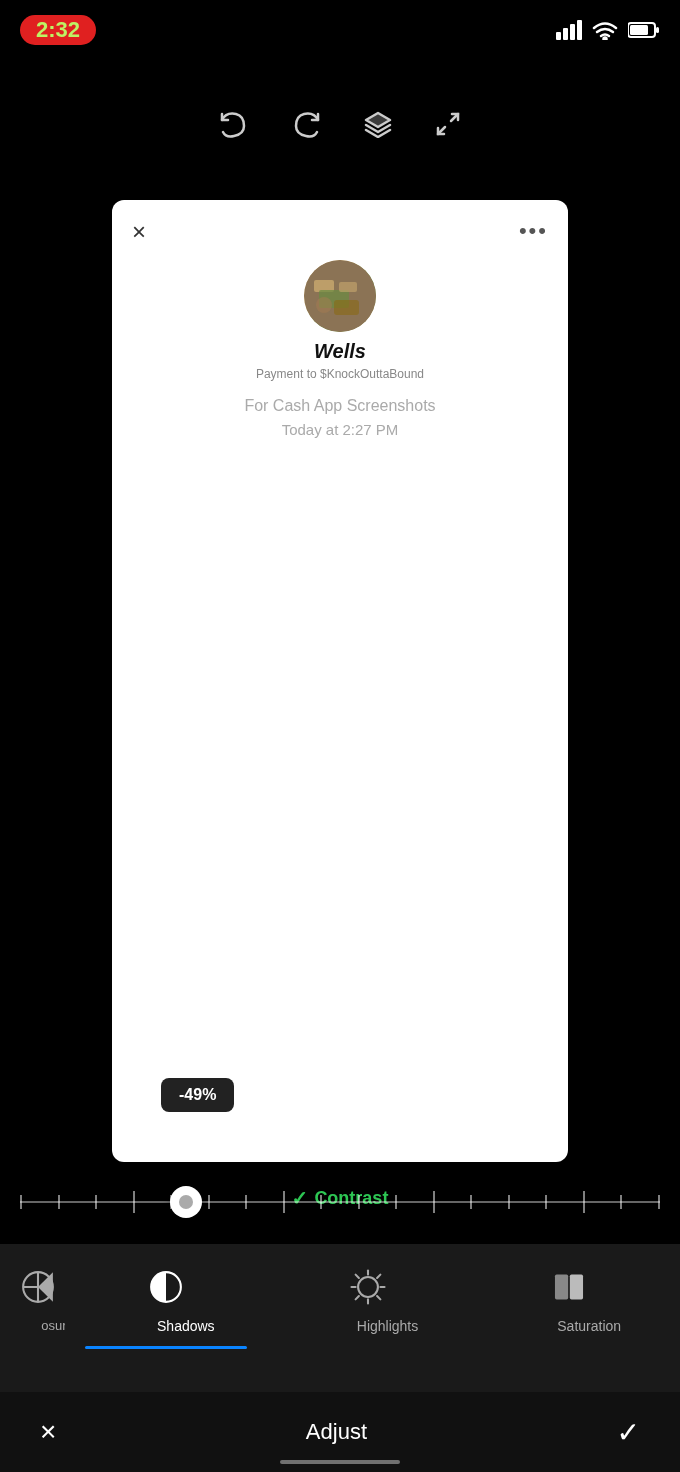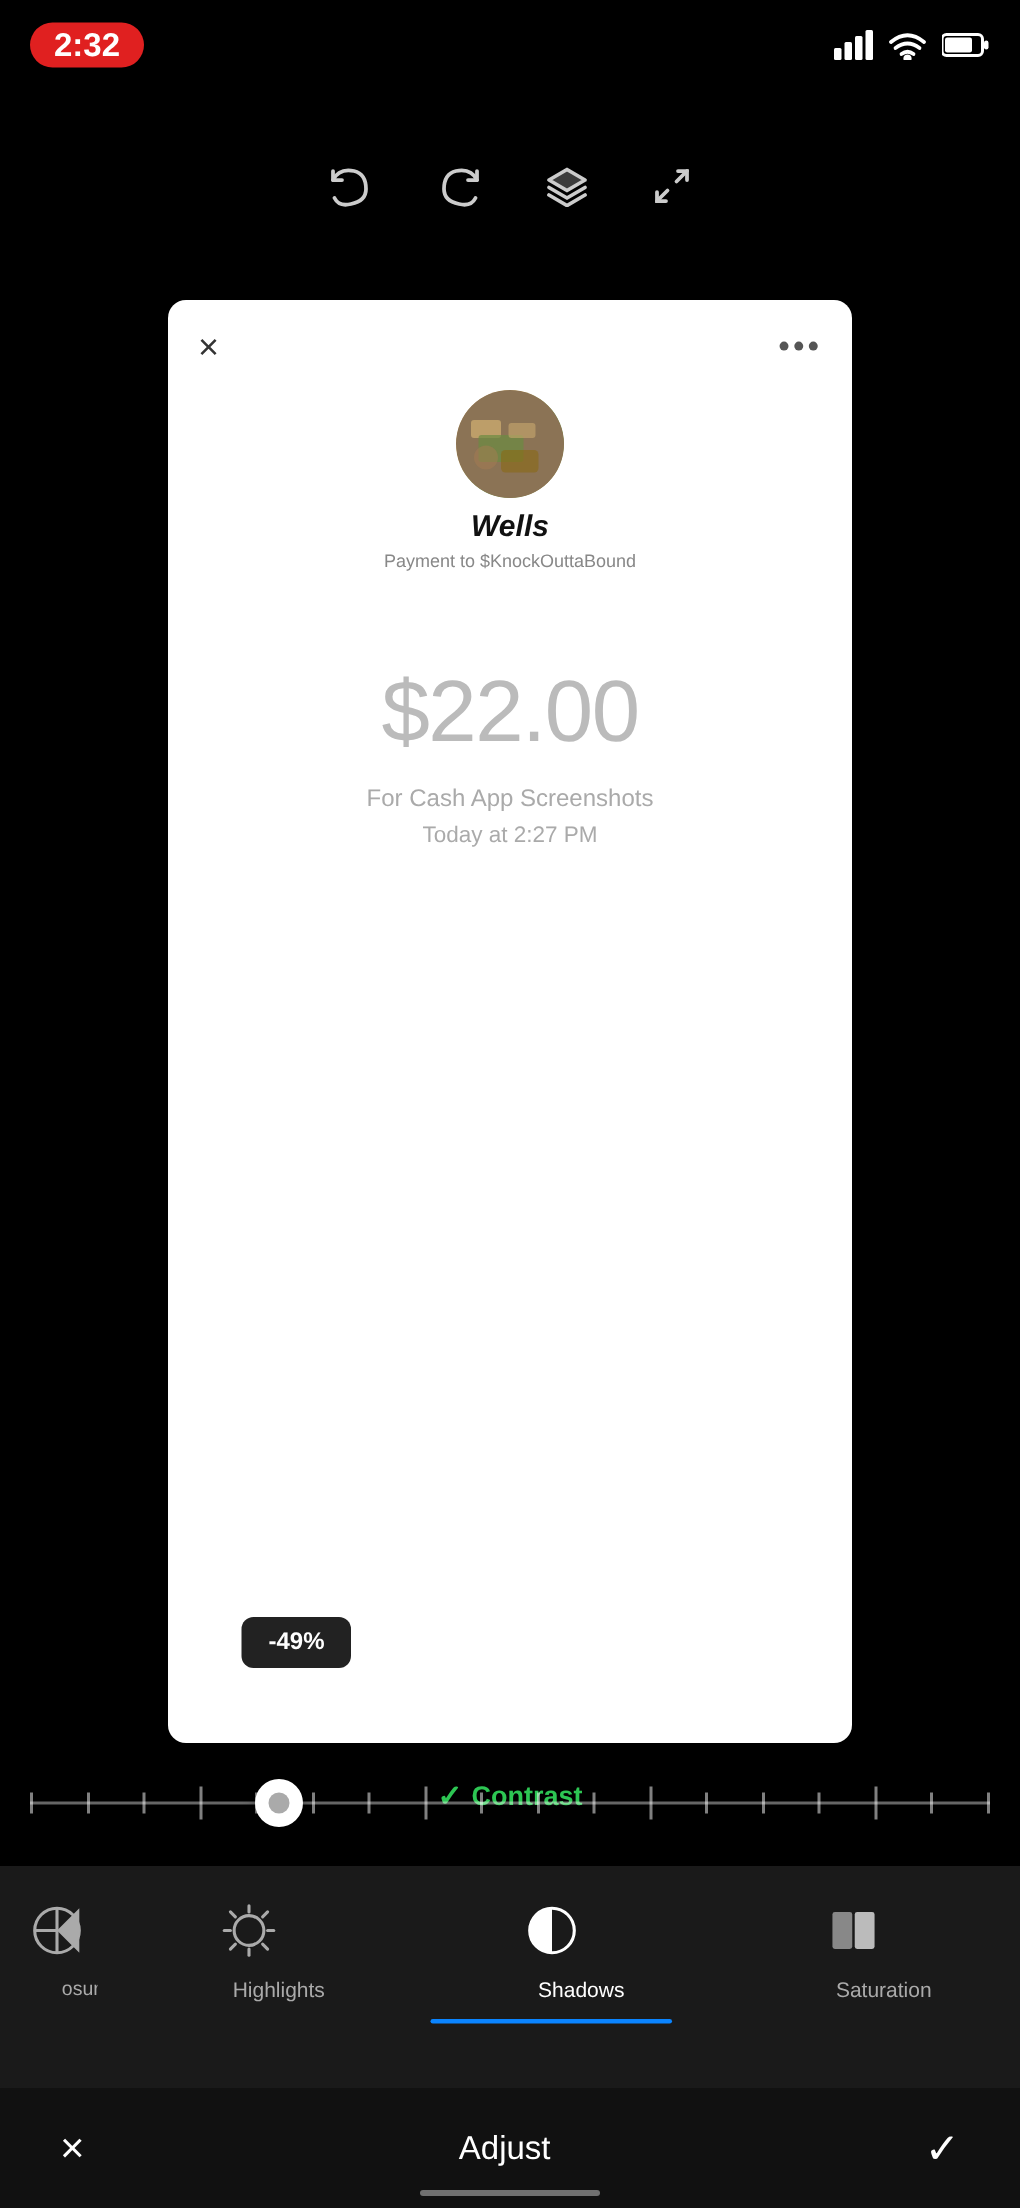--- a/index.html
+++ b/index.html
@@ -23,21 +23,21 @@
       height: 60px;
       display: flex;
       align-items: center;
       justify-content: space-between;
       padding: 0 20px;
       z-index: 10;
     }
 
     .time-badge {
       background: #e02020;
-      color: #ffffff;
+      color: #bef264;
       font-size: 22px;
       font-weight: 700;
       border-radius: 20px;
       padding: 2px 16px;
     }
 
     .status-icons {
       display: flex;
       align-items: center;
       gap: 10px;
@@ -421,21 +421,20 @@
         <rect x="15" y="30" width="30" height="18" rx="2" fill="#6B8C42" opacity="0.7"></rect>
         <rect x="35" y="22" width="18" height="10" rx="2" fill="#C9A96E" opacity="0.6"></rect>
         <circle cx="20" cy="45" r="8" fill="#A67C52" opacity="0.5"></circle>
         <rect x="30" y="40" width="25" height="15" rx="3" fill="#8B6914" opacity="0.6"></rect>
       </svg>
     </div>
 
     <div class="account-name">Wells</div>
     <div class="payment-to">Payment to $KnockOuttaBound</div>
 
-    <div class="amount">$22.00</div>
     <div class="description">For Cash App Screenshots</div>
     <div class="timestamp">Today at 2:27 PM</div>
 
     <div class="percent-badge">-49%</div>
   </div>
 </div>
 
 <div class="completed-label">
   <span class="check-mark">✓</span>
   <span>Contrast</span>
@@ -474,49 +473,49 @@
       <div class="tool-icon">
         <svg class="icon-svg" viewBox="0 0 46 46">
           <circle cx="23" cy="23" r="18" fill="none" stroke="#aaa" stroke-width="2.5"></circle>
           <path d="M23 5 L23 41 M5 23 L23 23" stroke="#aaa" stroke-width="2.5" fill="none"></path>
           <path d="M23 23 L41 5 L41 41 Z" fill="#aaa"></path>
         </svg>
       </div>
       <div class="tool-label" style="font-size:13px; color:#aaa;">osure</div>
     </div>
 
+
+    <div class="tool-item active" style="position:relative;">
+      <div class="tool-icon">
+        <svg class="icon-svg" viewBox="0 0 46 46">
+          <circle cx="23" cy="23" r="18" fill="none" stroke="#fff" stroke-width="2.5"></circle>
+          <path d="M23 5 A18 18 0 0 0 23 41 Z" fill="#fff"></path>
+        </svg>
+      </div>
+      <div class="tool-label" style="color:#fff;">Shadows</div>
+      <div class="active-indicator"></div>
+    </div>
 
     <div class="tool-item">
       <div class="tool-icon">
         <svg class="icon-svg" viewBox="0 0 46 46">
           <circle cx="23" cy="23" r="12" fill="none" stroke="#aaa" stroke-width="2.5"></circle>
           <line x1="23" y1="3" x2="23" y2="8" stroke="#aaa" stroke-width="2.5" stroke-linecap="round"></line>
           <line x1="23" y1="38" x2="23" y2="43" stroke="#aaa" stroke-width="2.5" stroke-linecap="round"></line>
           <line x1="3" y1="23" x2="8" y2="23" stroke="#aaa" stroke-width="2.5" stroke-linecap="round"></line>
           <line x1="38" y1="23" x2="43" y2="23" stroke="#aaa" stroke-width="2.5" stroke-linecap="round"></line>
           <line x1="8" y1="8" x2="12" y2="12" stroke="#aaa" stroke-width="2.5" stroke-linecap="round"></line>
           <line x1="34" y1="34" x2="38" y2="38" stroke="#aaa" stroke-width="2.5" stroke-linecap="round"></line>
           <line x1="38" y1="8" x2="34" y2="12" stroke="#aaa" stroke-width="2.5" stroke-linecap="round"></line>
           <line x1="12" y1="34" x2="8" y2="38" stroke="#aaa" stroke-width="2.5" stroke-linecap="round"></line>
         </svg>
       </div>
       <div class="tool-label">Highlights</div>
     </div>
 
-    <div class="tool-item active" style="position:relative;">
-      <div class="tool-icon">
-        <svg class="icon-svg" viewBox="0 0 46 46">
-          <circle cx="23" cy="23" r="18" fill="none" stroke="#fff" stroke-width="2.5"></circle>
-          <path d="M23 5 A18 18 0 0 0 23 41 Z" fill="#fff"></path>
-        </svg>
-      </div>
-      <div class="tool-label" style="color:#fff;">Shadows</div>
-      <div class="active-indicator"></div>
-    </div>
-
 
     <div class="tool-item">
       <div class="tool-icon">
         <svg class="icon-svg" viewBox="0 0 46 46">
           <rect x="6" y="8" width="16" height="30" rx="2" fill="#888"></rect>
           <rect x="24" y="8" width="16" height="30" rx="2" fill="#bbb"></rect>
         </svg>
       </div>
       <div class="tool-label">Saturation</div>
     </div>

